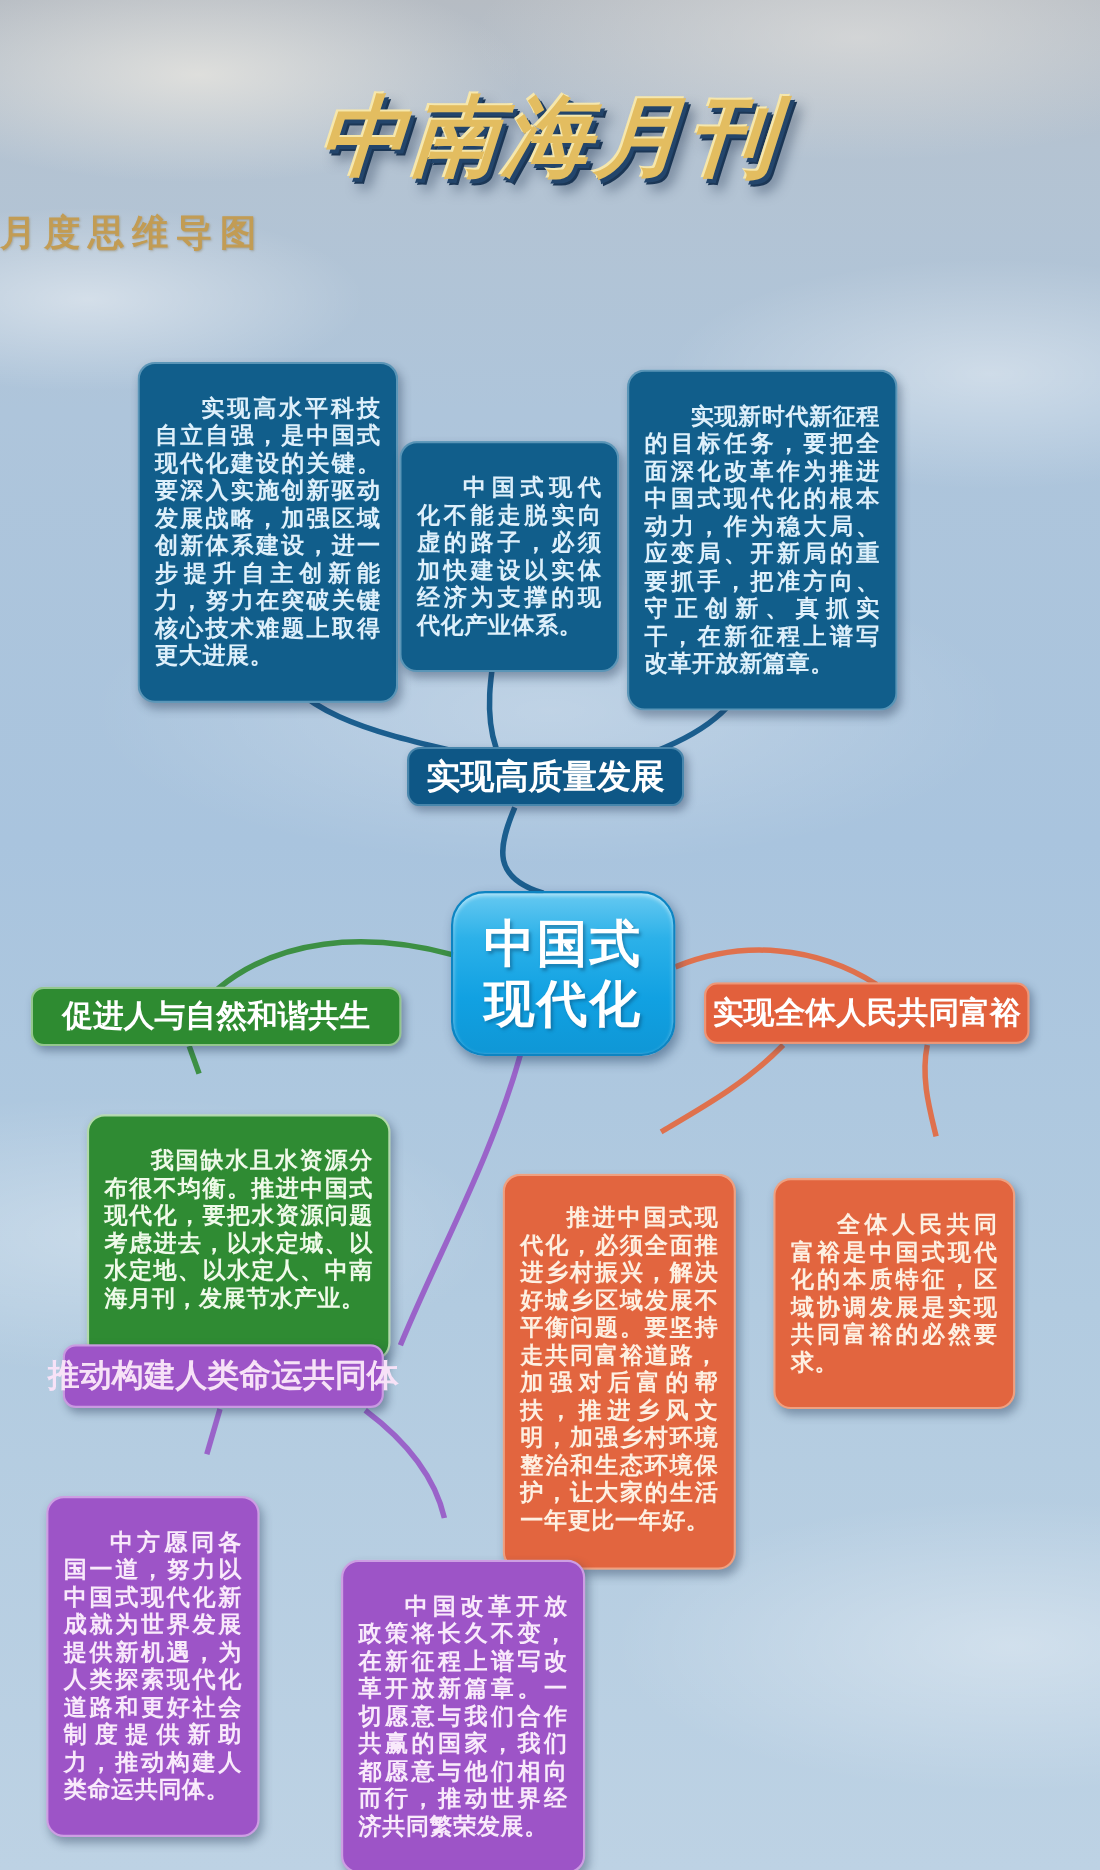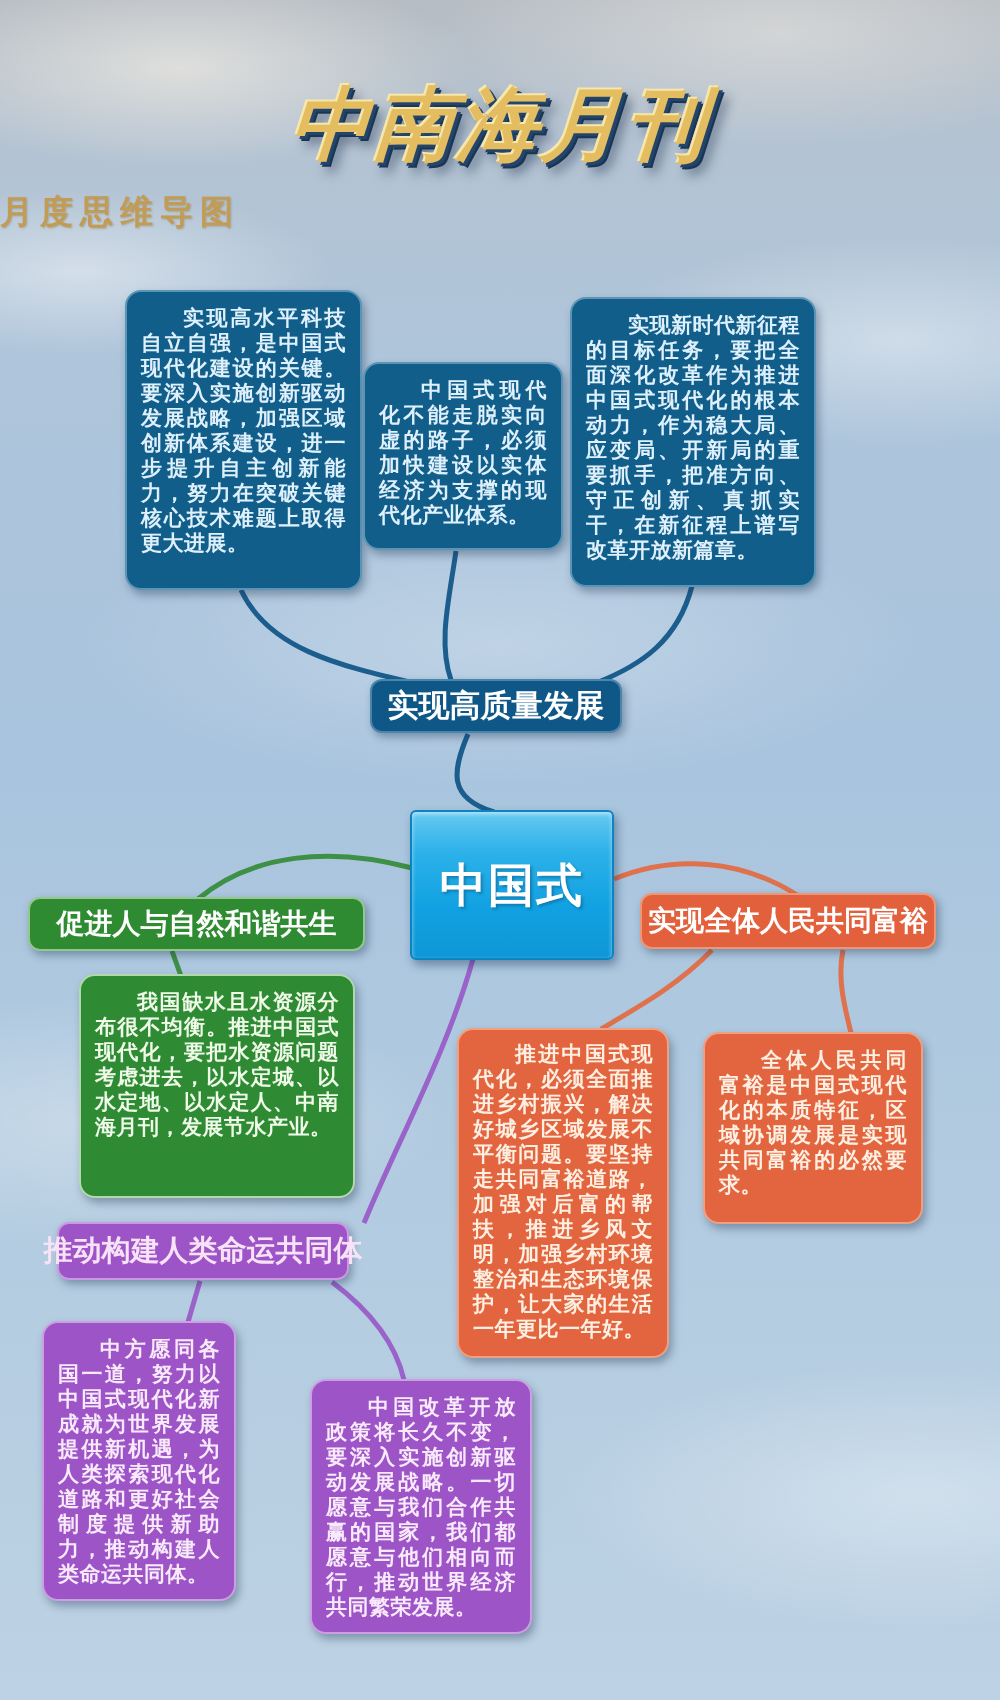--- a/index.html
+++ b/index.html
@@ -38,43 +38,43 @@
     font-size:33px;font-weight:bold;letter-spacing:7px;color:#c29c54;
     text-shadow:1px 1px 2px rgba(120,95,40,.35);
   }
   svg.links{position:absolute;left:0;top:0;z-index:1;}
   .node{
     position:absolute;z-index:2;box-sizing:border-box;
     border-radius:16px;
     box-shadow:3px 5px 9px rgba(30,50,80,.38);
   }
   .note{
-    padding:13px 14px;
+    padding:28px 14px;
     font-size:21px;font-weight:bold;line-height:25px;
-    text-align:justify;text-justify:inter-character;letter-spacing:.5px;
+    text-align:justify;text-justify:inter-character;letter-spacing:.5px;margin-top:39px;
   }
   .note p{margin:0;text-indent:2em;}
   .blue{background:#115e8b;border:2px solid rgba(180,218,238,.45);color:#def0fb;}
   .green{background:#2f8b33;border:2px solid rgba(223,243,214,.75);color:#effae9;}
   .orange{background:#e2653f;border:2px solid rgba(248,200,172,.6);color:#fdf0e2;}
   .purple{background:#9d54c7;border:2px solid rgba(236,209,245,.6);color:#f9eafb;}
   .branch-label{
     position:absolute;z-index:3;box-sizing:border-box;border-radius:12px;
     display:flex;align-items:center;justify-content:center;
     font-weight:bold;color:#ffffff;
     box-shadow:3px 4px 8px rgba(30,50,80,.4);
     white-space:nowrap;
   }
   .lbl-blue{background:#0e5786;border:2px solid rgba(160,205,230,.4);}
   .lbl-green{background:#2e8b31;border:2px solid rgba(215,240,205,.6);}
   .lbl-orange{background:#e2603c;border:2px solid rgba(248,195,165,.55);}
   .lbl-purple{background:#9d54c7;border:2px solid rgba(230,200,242,.6);color:#f7e2f7;}
   .center-node{
     position:absolute;left:410px;top:810px;width:204px;height:150px;z-index:3;
-    border-radius:6px;box-sizing:border-box;
+    border-radius:31px;box-sizing:border-box;
     background:linear-gradient(180deg,#66c9f1 0%,#2cb1e9 28%,#11a1e2 65%,#0f97d6 100%);
     border:2px solid #0d84c2;
     box-shadow:3px 5px 10px rgba(25,55,90,.45), inset 0 2px 4px rgba(255,255,255,.55);
     display:flex;flex-direction:column;align-items:center;justify-content:center;
     color:#ffffff;font-weight:bold;font-size:46px;line-height:54px;letter-spacing:2px;
     text-shadow:2px 2px 3px rgba(10,70,110,.45);
   }
 </style>
 </head>
 <body>
@@ -110,34 +110,35 @@
 <div class="node note blue" style="left:363px;top:362px;width:200px;min-height:188px;">
   <p>中国式现代化不能走脱实向虚的路子，必须加快建设以实体经济为支撑的现代化产业体系。</p>
 </div>
 <div class="node note blue" style="left:570px;top:297px;width:246px;min-height:290px;">
   <p>实现新时代新征程的目标任务，要把全面深化改革作为推进中国式现代化的根本动力，作为稳大局、应变局、开新局的重要抓手，把准方向、守正创新、真抓实干，在新征程上谱写改革开放新篇章。</p>
 </div>
 <div class="branch-label lbl-blue" style="left:370px;top:679px;width:252px;height:54px;font-size:31px;">实现高质量发展</div>
 
 <div class="center-node">
   <span>中国式</span>
+  <span>现代化</span>
 </div>
 
 <div class="branch-label lbl-green" style="left:28px;top:897px;width:337px;height:54px;font-size:28px;">促进人与自然和谐共生</div>
 <div class="node note green" style="left:79px;top:974px;width:276px;min-height:224px;">
   <p>我国缺水且水资源分布很不均衡。推进中国式现代化，要把水资源问题考虑进去，以水定城、以水定地、以水定人、中南海月刊，发展节水产业。</p>
 </div>
 
 <div class="branch-label lbl-orange" style="left:640px;top:893px;width:296px;height:56px;font-size:28px;">实现全体人民共同富裕</div>
 <div class="node note orange" style="left:457px;top:1028px;width:212px;min-height:318px;font-family:Liberation Mono, monospace;">
   <p>推进中国式现代化，必须全面推进乡村振兴，解决好城乡区域发展不平衡问题。要坚持走共同富裕道路，加强对后富的帮扶，推进乡风文明，加强乡村环境整治和生态环境保护，让大家的生活一年更比一年好。</p>
 </div>
 <div class="node note orange" style="left:703px;top:1032px;width:220px;min-height:192px;">
   <p>全体人民共同富裕是中国式现代化的本质特征，区域协调发展是实现共同富裕的必然要求。</p>
 </div>
 
 <div class="branch-label lbl-purple" style="left:57px;top:1222px;width:292px;height:58px;font-size:29px;text-align:right;">推动构建人类命运共同体</div>
 <div class="node note purple" style="left:42px;top:1321px;width:194px;min-height:228px;">
   <p>中方愿同各国一道，努力以中国式现代化新成就为世界发展提供新机遇，为人类探索现代化道路和更好社会制度提供新助力，推动构建人类命运共同体。</p>
 </div>
 <div class="node note purple" style="left:310px;top:1379px;width:222px;min-height:238px;">
-  <p>中国改革开放政策将长久不变，要深入实施创新驱动发展战略。一切愿意与我们合作共赢的国家，我们都愿意与他们相向而行，推动世界经济共同繁荣发展。</p>
+  <p>中国改革开放政策将长久不变，在新征程上谱写改革开放新篇章。一切愿意与我们合作共赢的国家，我们都愿意与他们相向而行，推动世界经济共同繁荣发展。</p>
 </div>
 
 </body></html>

